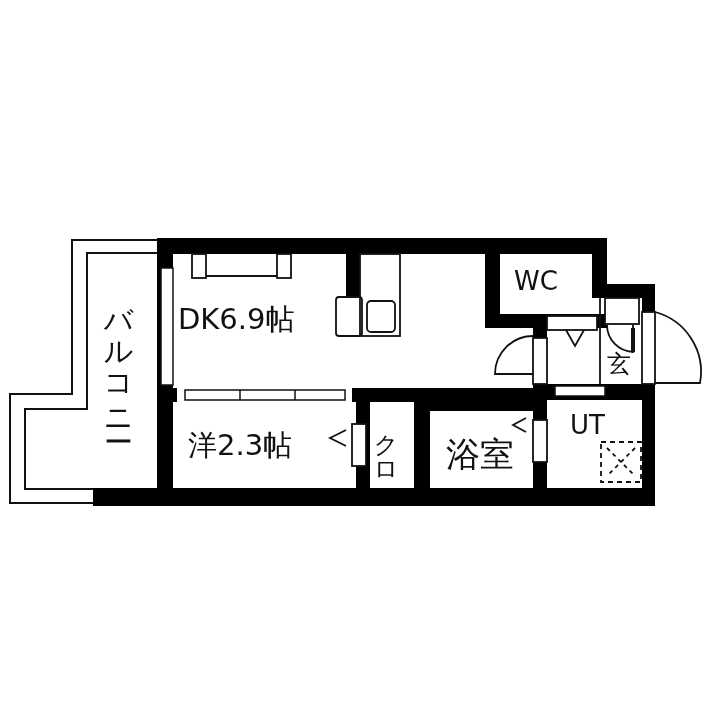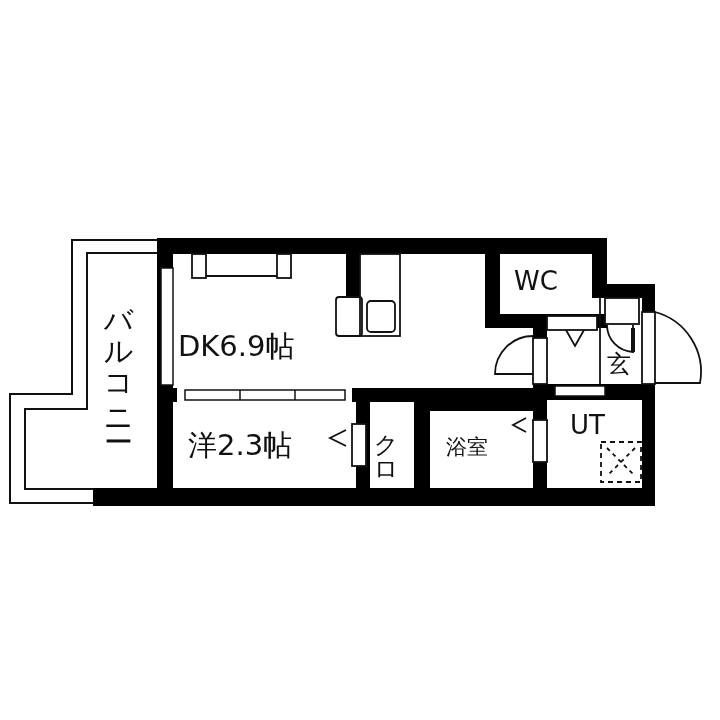--- a/index.html
+++ b/index.html
@@ -92,19 +92,19 @@
     <rect x="533" y="420" width="14" height="42" fill="#fff"></rect>
     <path d="M526 418 L513 425 L526 432"></path>
 
     <rect x="601" y="442" width="40" height="40" stroke-dasharray="5 4"></rect>
     <line x1="607" y1="448" x2="635" y2="476" stroke-dasharray="4 4"></line>
     <line x1="635" y1="448" x2="607" y2="476" stroke-dasharray="4 4"></line>
   </g>
 </svg>
 
 <div class="lbl vert" style="left:104px; top:287px; font-size:29px;">バルコニー</div>
-<div class="lbl" style="left:178px; top:332px; font-size:29px;">DK6.9帖</div>
+<div class="lbl" style="left:178px; top:305px; font-size:29px;">DK6.9帖</div>
 <div class="lbl" style="left:188px; top:431px; font-size:29px;">洋2.3帖</div>
 <div class="lbl vert" style="left:374px; top:417px; font-size:24px;">クロ</div>
-<div class="lbl" style="left:446px; top:437px; font-size:21px;">浴室</div>
+<div class="lbl" style="left:446px; top:437px; font-size:34px;">浴室</div>
 <div class="lbl" style="left:514px; top:268px; font-size:26px;text-align:center;">WC</div>
 <div class="lbl" style="left:607px; top:352px; font-size:24px;">玄</div>
 <div class="lbl" style="left:570px; top:412px; font-size:26px;">UT</div>
 
 </body></html>

